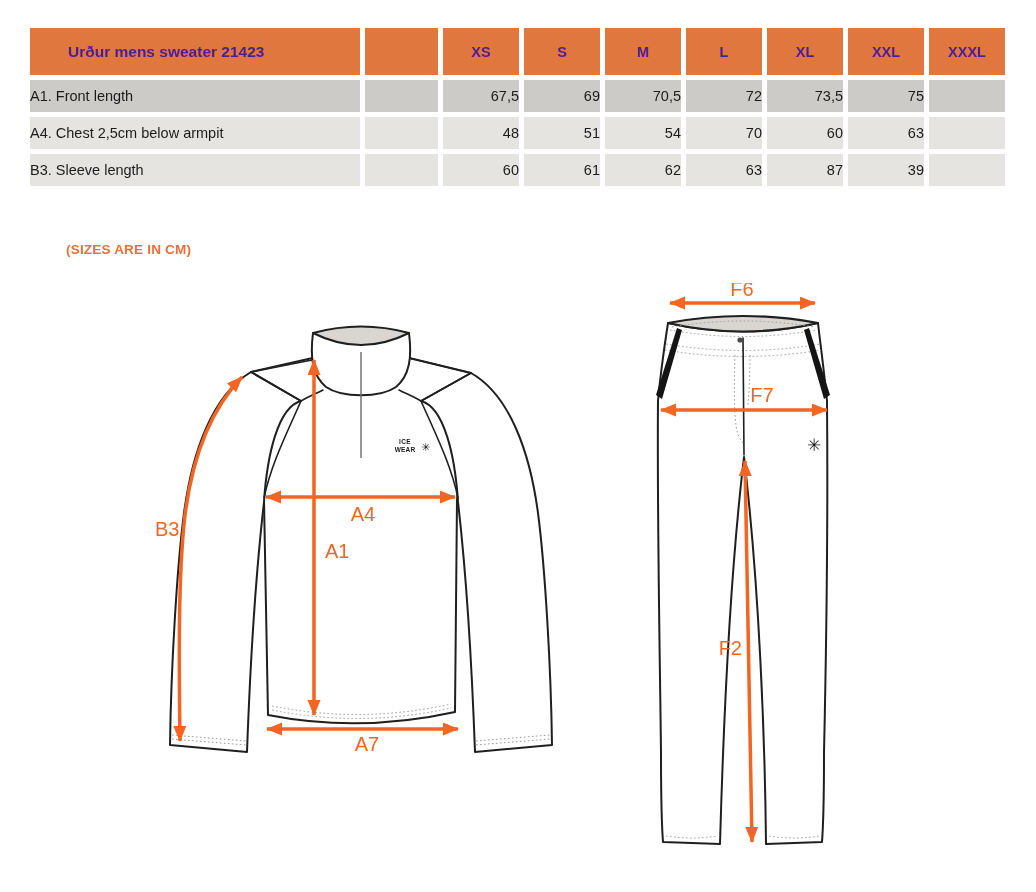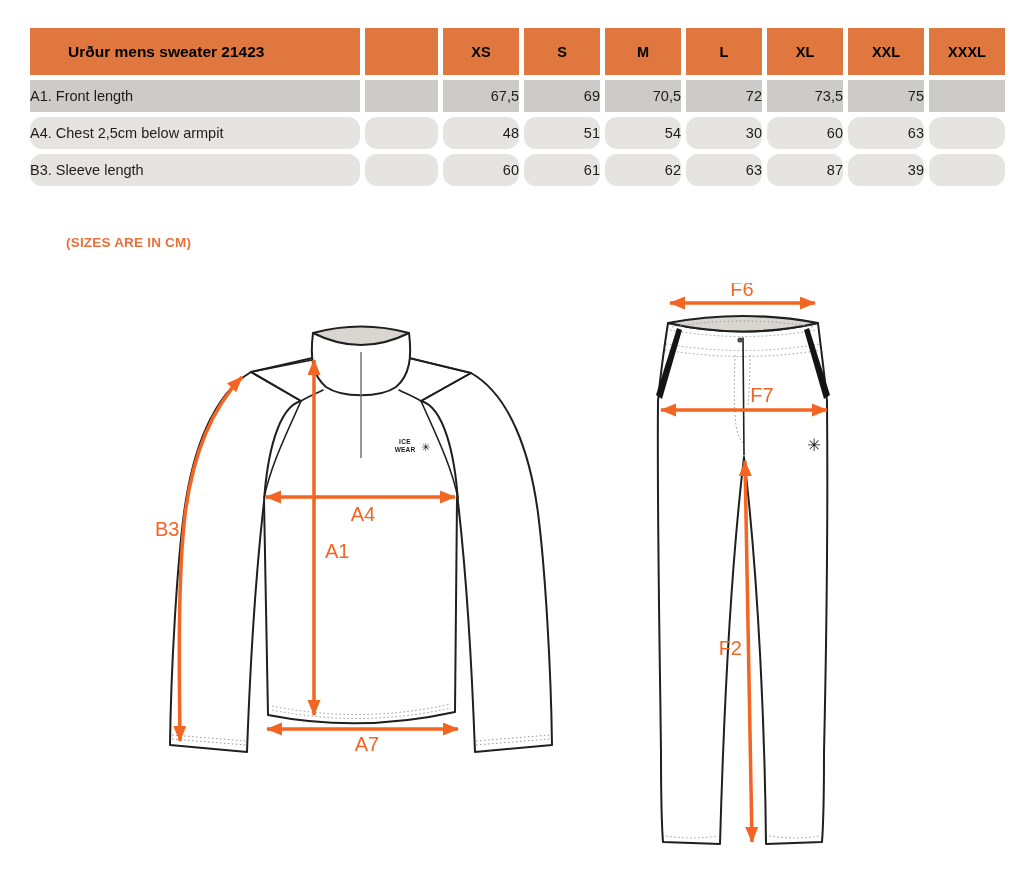--- a/index.html
+++ b/index.html
@@ -10,32 +10,32 @@
   
   table.size-table{
     position:absolute;left:25px;top:23px;
     border-collapse:separate;border-spacing:5px;table-layout:fixed;
   }
   table.size-table th,table.size-table td{padding:0;vertical-align:middle;}
   .c-title{width:330px;}
   .c-gap{width:73px;}
   .c-size{width:76px;}
   th.hdr{
-    background:var(--header-orange);color:#000000;height:47px;
+    background:var(--header-orange);color:#4c1d95;height:47px;
     font-size:14.5px;font-weight:bold;text-align:center;
   }
   th.hdr.title-cell{text-align:left;padding-left:38px;font-size:15.5px;}
   tr.data-row td{height:32px;font-size:14.5px;}
   tr.row-dark td{background:var(--row-dark);}
-  tr.row-light td{background:var(--row-light);border-radius:12px;}
+  tr.row-light td{background:var(--row-light);}
   td.label-cell{text-align:left;padding-left:38px;}
   td.val{text-align:right;}
   
   .sizes-note{
-    position:absolute;left:66px;top:235px;
+    position:absolute;left:66px;top:242px;
     color:var(--note-orange);font-size:13.5px;font-weight:bold;letter-spacing:.2px;
   }
   
   svg text{font-family:"Liberation Sans",sans-serif;}
   .filled{fill:#fff;stroke:var(--line-dark);stroke-width:2;stroke-linejoin:round;stroke-linecap:round;}
   .seam{fill:none;stroke:var(--line-dark);stroke-width:1.6;stroke-linecap:round;}
   .stitch{fill:none;stroke:var(--stitch-gray);stroke-width:1;stroke-dasharray:1.6 2.4;}
   .zip{stroke:#6b6b6b;stroke-width:1.4;}
   .arrow{fill:none;stroke:var(--arrow-orange);stroke-width:3.5;}
   .ah{fill:var(--arrow-orange);}
@@ -84,21 +84,21 @@
       <td class="val">73,5</td>
       <td class="val">75</td>
       <td class="val"></td>
     </tr>
     <tr class="data-row row-light">
       <td class="label-cell">A4. Chest 2,5cm below armpit</td>
       <td></td>
       <td class="val">48</td>
       <td class="val">51</td>
       <td class="val">54</td>
-      <td class="val">30</td>
+      <td class="val">70</td>
       <td class="val">60</td>
       <td class="val">63</td>
       <td class="val"></td>
     </tr>
     <tr class="data-row row-light">
       <td class="label-cell">B3. Sleeve length</td>
       <td></td>
       <td class="val">60</td>
       <td class="val">61</td>
       <td class="val">62</td>

